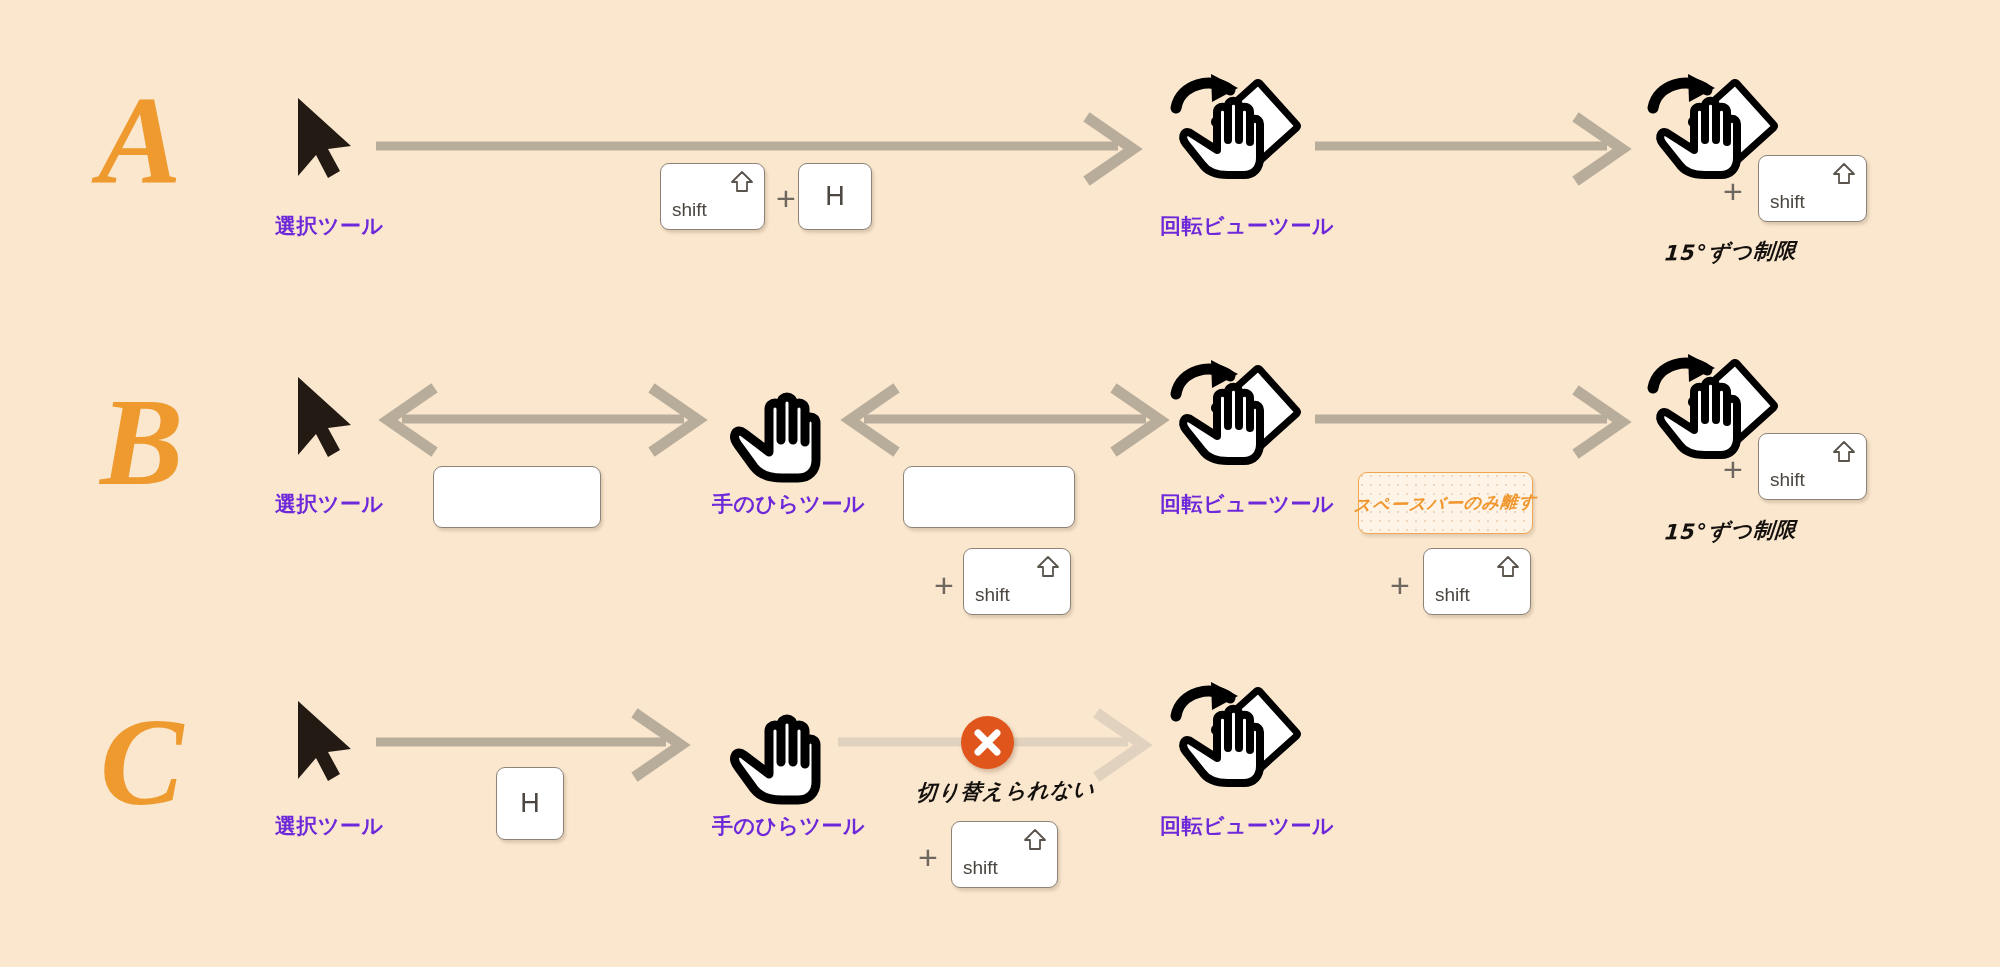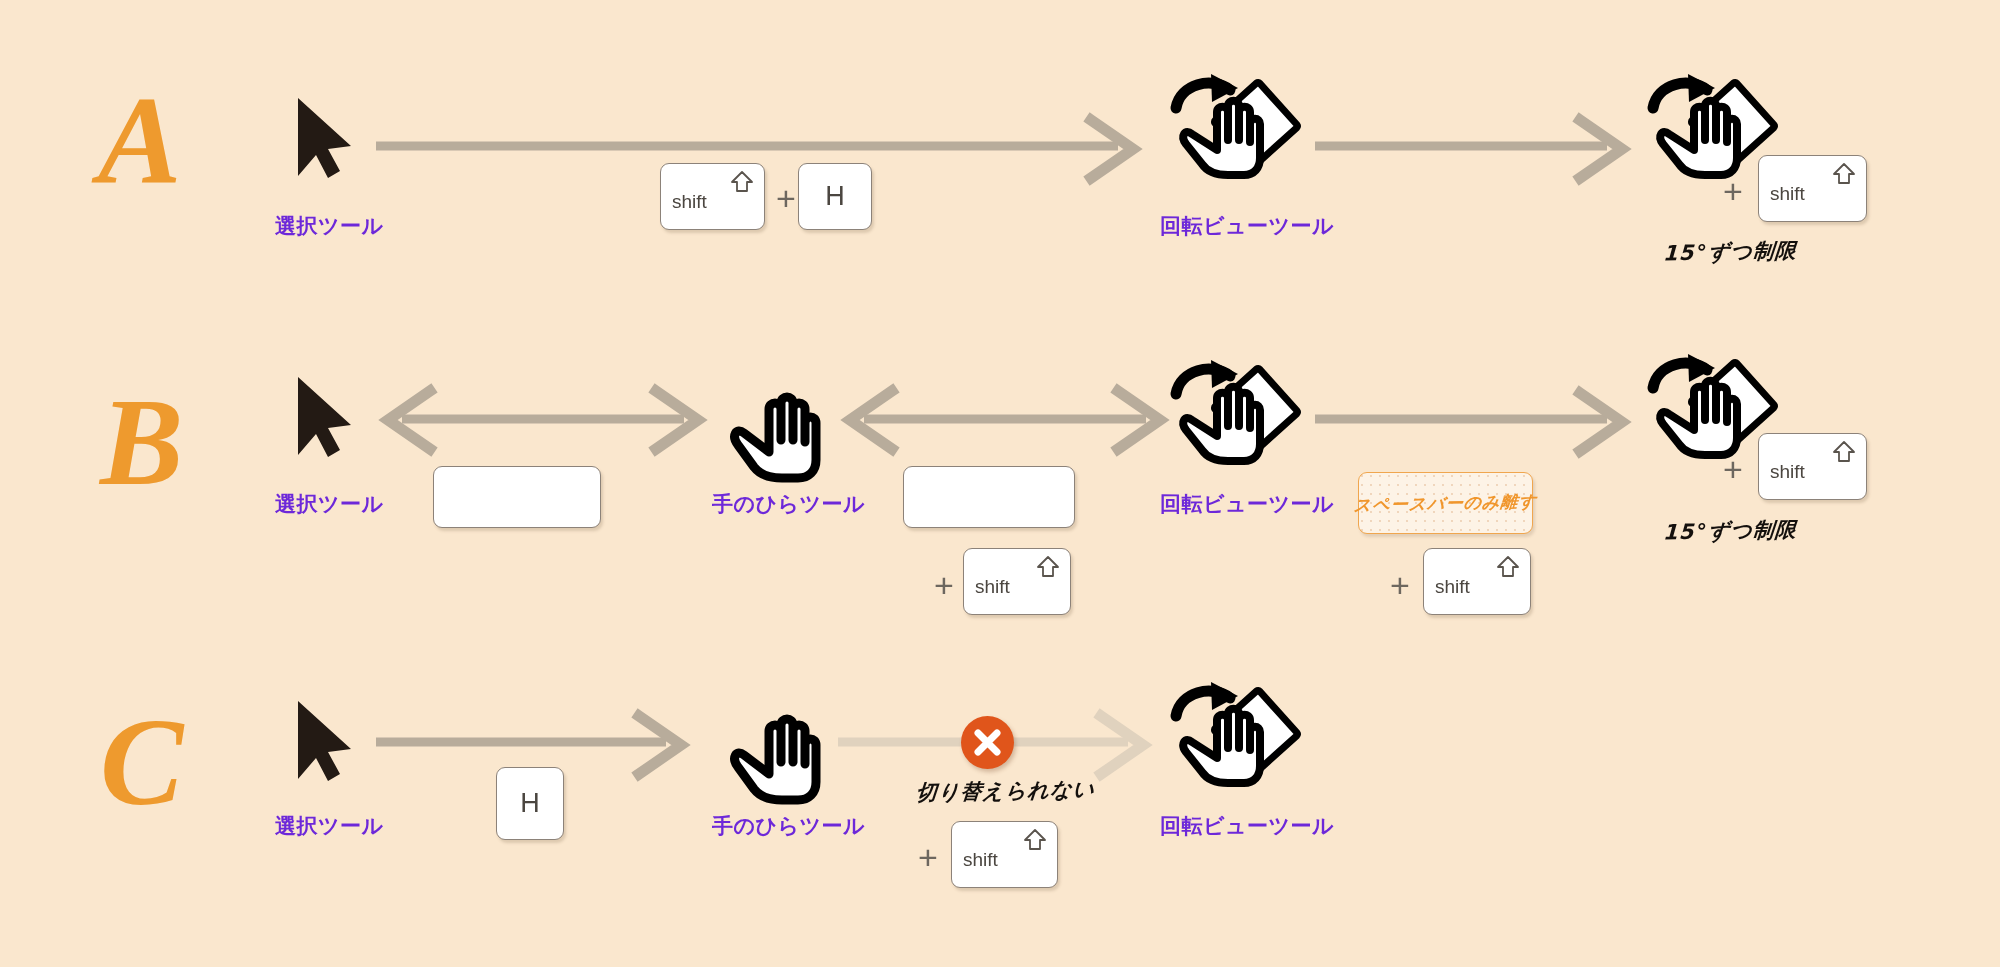--- a/index.html
+++ b/index.html
@@ -56,21 +56,21 @@
   .key{
     position:absolute;
     background:#FFFFFF;
     border:1.6px solid #8C8279;
     border-radius:9px;
     box-shadow:2px 3px 3px rgba(120,95,70,.22);
     box-sizing:border-box;
   }
   .key .key-text{
     position:absolute;
-    left:11px;bottom:16px;
+    left:11px;bottom:8px;
     font-family:"Liberation Sans","DejaVu Sans",sans-serif;
     font-size:19px;
     color:#4B4640;
   }
   .key .key-center{
     position:absolute;
     inset:0;
     display:flex;align-items:center;justify-content:center;
     font-family:"Liberation Sans","DejaVu Sans",sans-serif;
     font-size:27px;

